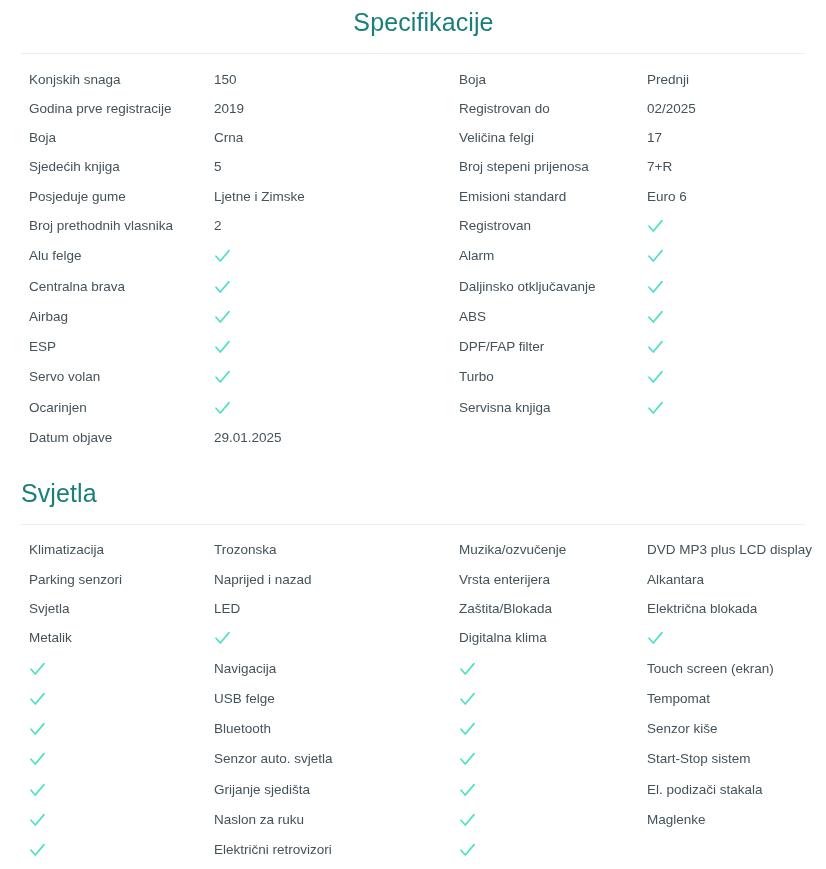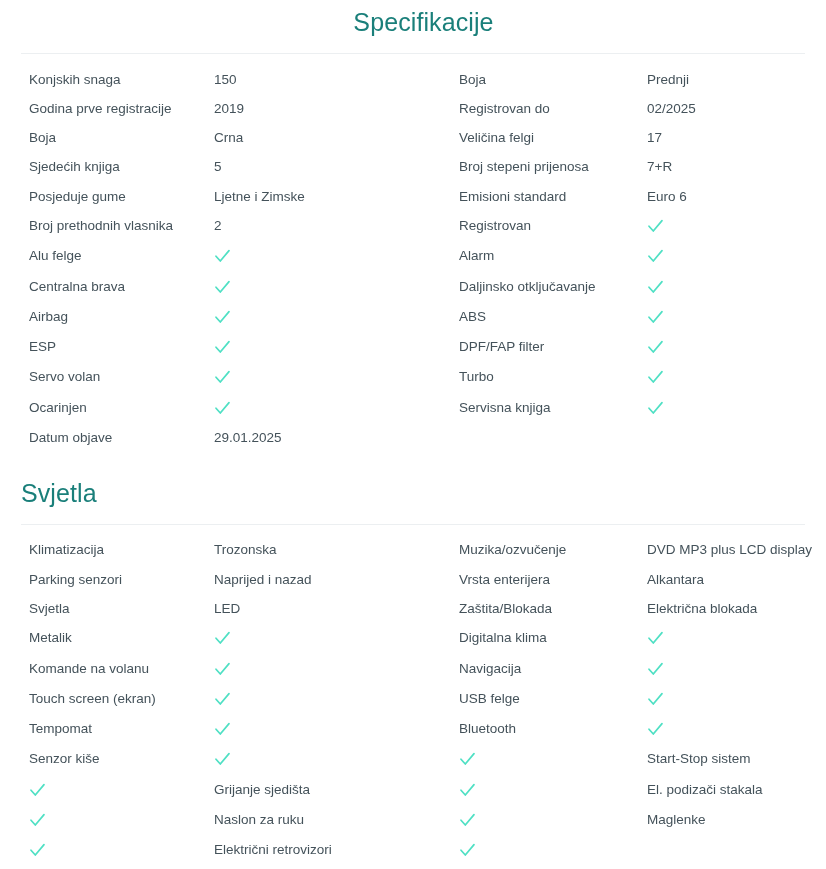--- a/index.html
+++ b/index.html
@@ -169,21 +169,20 @@
         <div class="cell label">Zaštita/Blokada</div>
         <div class="cell value">Električna blokada</div>
         <div class="cell label">Metalik</div>
         <div class="cell value"><span class="check"><svg width="17" height="17" viewBox="0 0 17 17" aria-hidden="true">
               <path d="M2 8.2 L6.3 13 L15 2.6" fill="none" stroke="#4fe0c4" stroke-width="1.7" stroke-linecap="round" stroke-linejoin="round"></path>
             </svg></span></div>
         <div class="cell label">Digitalna klima</div>
         <div class="cell value"><span class="check"><svg width="17" height="17" viewBox="0 0 17 17" aria-hidden="true">
               <path d="M2 8.2 L6.3 13 L15 2.6" fill="none" stroke="#4fe0c4" stroke-width="1.7" stroke-linecap="round" stroke-linejoin="round"></path>
             </svg></span></div>
-        <div class="cell label">Komande na volanu</div>
         <div class="cell value"><span class="check"><svg width="17" height="17" viewBox="0 0 17 17" aria-hidden="true">
               <path d="M2 8.2 L6.3 13 L15 2.6" fill="none" stroke="#4fe0c4" stroke-width="1.7" stroke-linecap="round" stroke-linejoin="round"></path>
             </svg></span></div>
         <div class="cell label">Navigacija</div>
         <div class="cell value"><span class="check"><svg width="17" height="17" viewBox="0 0 17 17" aria-hidden="true">
               <path d="M2 8.2 L6.3 13 L15 2.6" fill="none" stroke="#4fe0c4" stroke-width="1.7" stroke-linecap="round" stroke-linejoin="round"></path>
             </svg></span></div>
         <div class="cell label">Touch screen (ekran)</div>
         <div class="cell value"><span class="check"><svg width="17" height="17" viewBox="0 0 17 17" aria-hidden="true">
               <path d="M2 8.2 L6.3 13 L15 2.6" fill="none" stroke="#4fe0c4" stroke-width="1.7" stroke-linecap="round" stroke-linejoin="round"></path>
@@ -197,20 +196,21 @@
               <path d="M2 8.2 L6.3 13 L15 2.6" fill="none" stroke="#4fe0c4" stroke-width="1.7" stroke-linecap="round" stroke-linejoin="round"></path>
             </svg></span></div>
         <div class="cell label">Bluetooth</div>
         <div class="cell value"><span class="check"><svg width="17" height="17" viewBox="0 0 17 17" aria-hidden="true">
               <path d="M2 8.2 L6.3 13 L15 2.6" fill="none" stroke="#4fe0c4" stroke-width="1.7" stroke-linecap="round" stroke-linejoin="round"></path>
             </svg></span></div>
         <div class="cell label">Senzor kiše</div>
         <div class="cell value"><span class="check"><svg width="17" height="17" viewBox="0 0 17 17" aria-hidden="true">
               <path d="M2 8.2 L6.3 13 L15 2.6" fill="none" stroke="#4fe0c4" stroke-width="1.7" stroke-linecap="round" stroke-linejoin="round"></path>
             </svg></span></div>
+        <div class="cell label">Senzor auto. svjetla</div>
         <div class="cell value"><span class="check"><svg width="17" height="17" viewBox="0 0 17 17" aria-hidden="true">
               <path d="M2 8.2 L6.3 13 L15 2.6" fill="none" stroke="#4fe0c4" stroke-width="1.7" stroke-linecap="round" stroke-linejoin="round"></path>
             </svg></span></div>
         <div class="cell label">Start-Stop sistem</div>
         <div class="cell value"><span class="check"><svg width="17" height="17" viewBox="0 0 17 17" aria-hidden="true">
               <path d="M2 8.2 L6.3 13 L15 2.6" fill="none" stroke="#4fe0c4" stroke-width="1.7" stroke-linecap="round" stroke-linejoin="round"></path>
             </svg></span></div>
         <div class="cell label">Grijanje sjedišta</div>
         <div class="cell value"><span class="check"><svg width="17" height="17" viewBox="0 0 17 17" aria-hidden="true">
               <path d="M2 8.2 L6.3 13 L15 2.6" fill="none" stroke="#4fe0c4" stroke-width="1.7" stroke-linecap="round" stroke-linejoin="round"></path>

